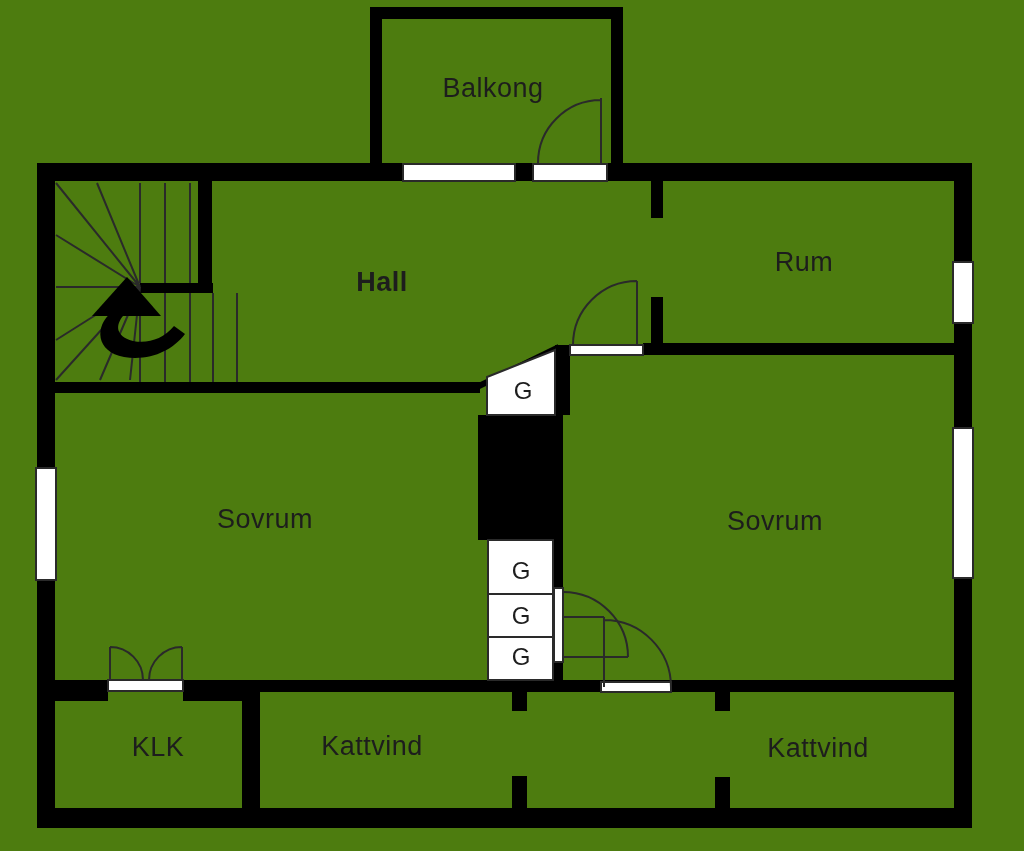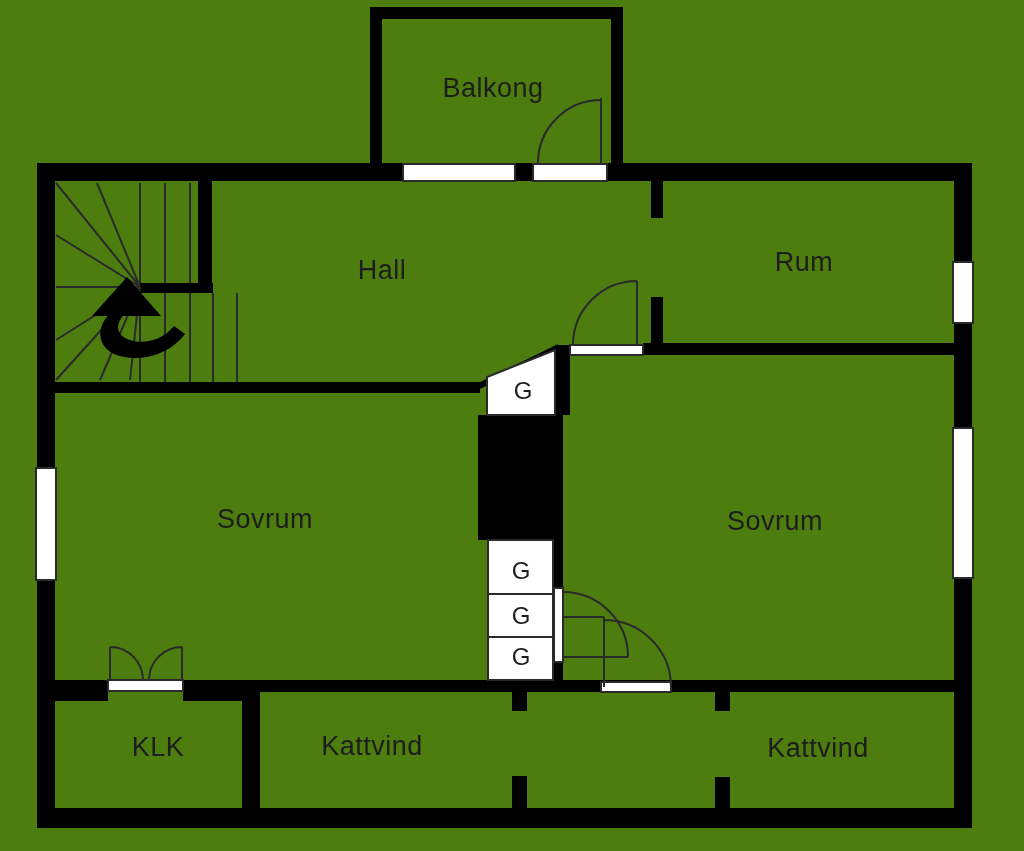--- a/index.html
+++ b/index.html
@@ -122,21 +122,21 @@
 
       <path d="M110 647 V680 M110 647 A33 33 0 0 1 143 680 M182 647 V680 M182 647 A33 33 0 0 0 149 680"></path>
 
       <path d="M563 657 H628 M628 657 A65 65 0 0 0 563 592"></path>
 
       <path d="M563 617 H604 M604 617 V687 M604 620 A67 67 0 0 1 671 687"></path>
     </g>
   </svg>
 
   <div class="room-label" style="left:493px;top:88px;">Balkong</div>
-  <div class="room-label" style="left:382px;top:270px;">Hall</div>
+  <div class="room-label" style="left:382px;top:282px;font-weight:bold;">Hall</div>
   <div class="room-label" style="left:804px;top:262px;">Rum</div>
   <div class="room-label" style="left:265px;top:519px;">Sovrum</div>
   <div class="room-label" style="left:775px;top:521px;">Sovrum</div>
   <div class="room-label" style="left:158px;top:747px;text-align:right;">KLK</div>
   <div class="room-label" style="left:372px;top:746px;">Kattvind</div>
   <div class="room-label" style="left:818px;top:748px;">Kattvind</div>
 
   <div class="closet-label" style="left:523px;top:391px;">G</div>
   <div class="closet-label" style="left:521px;top:571px;">G</div>
   <div class="closet-label" style="left:521px;top:616px;">G</div>

